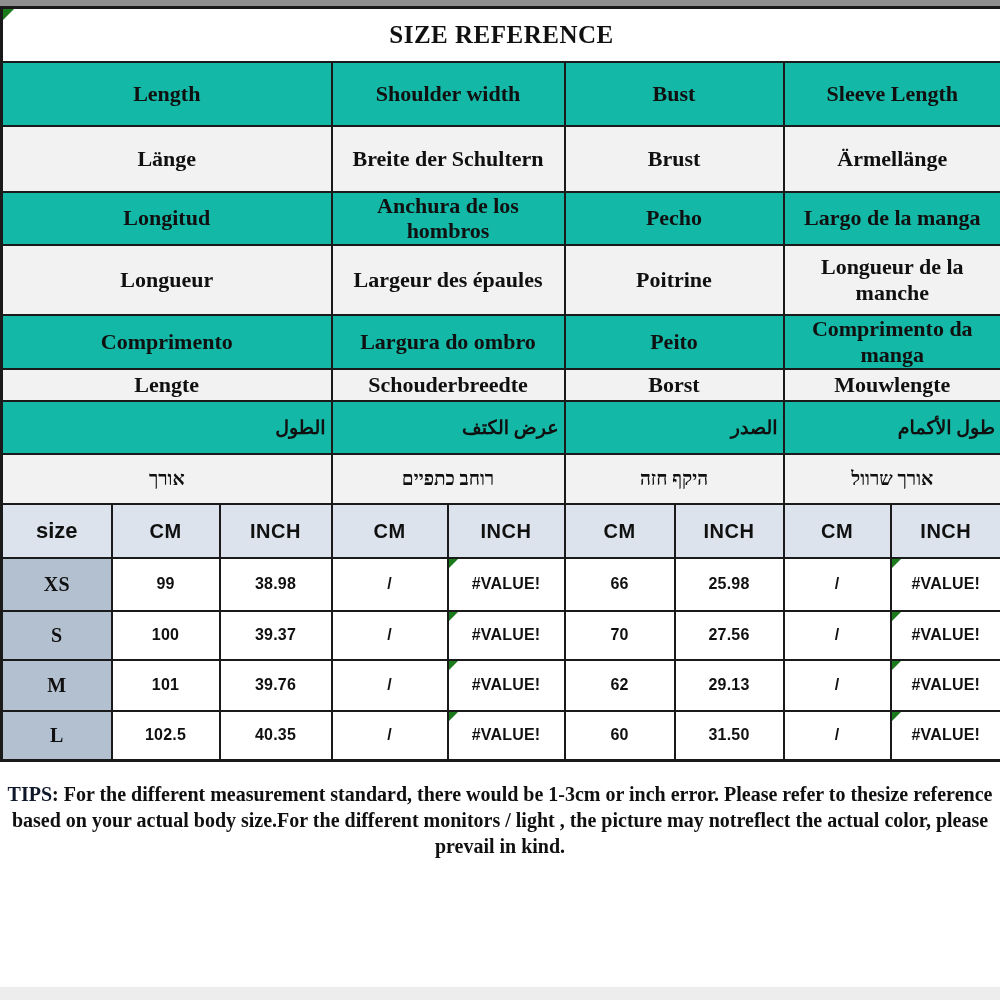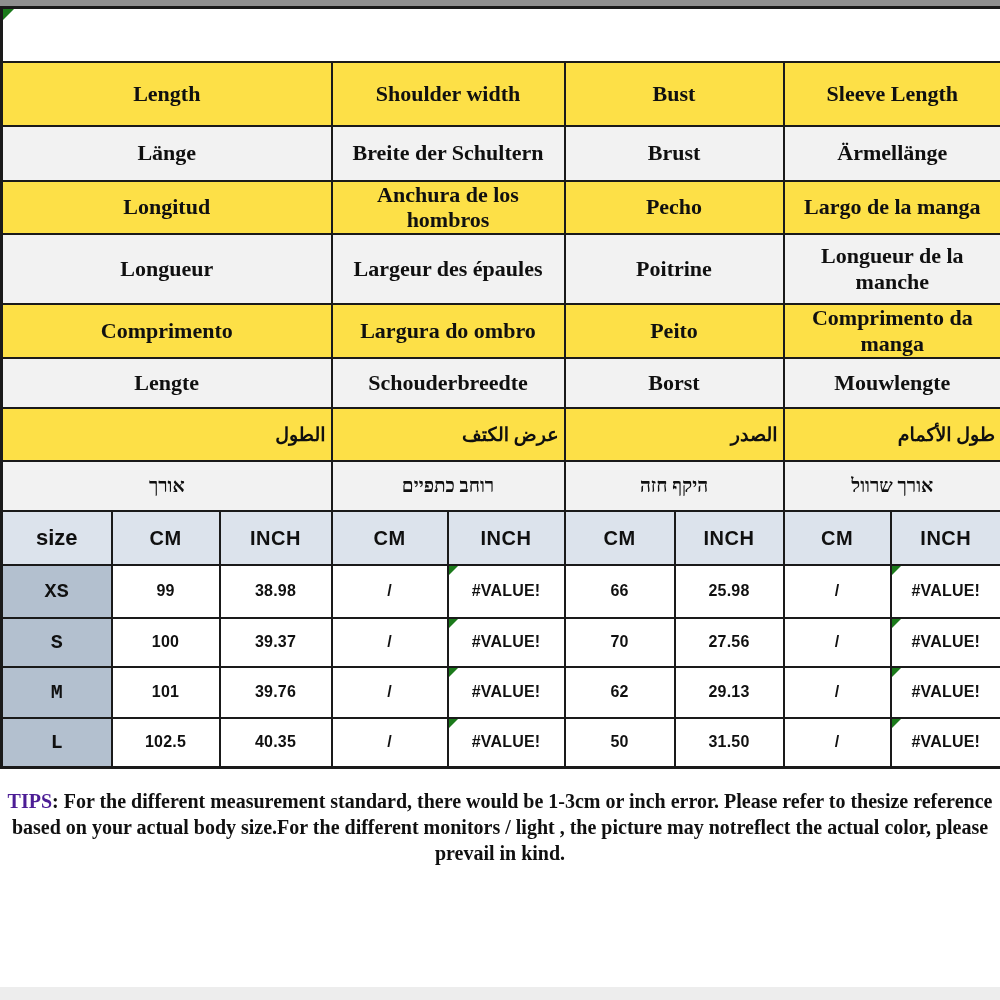--- a/index.html
+++ b/index.html
@@ -14,50 +14,50 @@
     width:1000px;table-layout:fixed;border-collapse:collapse;
     border:3px solid #1a1a1a;
   }
   td{
     border:2px solid #1a1a1a;text-align:center;vertical-align:middle;
     padding:0 5px;position:relative;color:#101010;line-height:1.18;
     overflow:hidden;
   }
   tr.title-row td{background:#ffffff;font-weight:bold;font-size:25px;letter-spacing:.5px;}
   tr.lang td{font-weight:bold;font-size:22px;}
-  tr.g td{background:#fde047;}
+  tr.g td{background:#14b8a6;}
   tr.l td{background:#f2f2f2;}
   tr.ar td{font-size:19px;text-align:right;}
   tr.he td{font-size:19px;}
   tr.hdr td{
     background:#dce3ec;font-family:"Liberation Sans", sans-serif;
     font-weight:bold;font-size:20px;letter-spacing:.5px;
   }
   tr.hdr td.size-h{font-size:22px;letter-spacing:0;}
   tr.data td{
     background:#ffffff;font-family:"Liberation Sans", sans-serif;
     font-weight:bold;font-size:16px;letter-spacing:0.2px;
   }
   tr.data td.size-l{
-    background:#b3c0cf;font-family:Liberation Mono, monospace;font-size:20px;
+    background:#b3c0cf;font-family:Liberation Serif, serif;font-size:20px;
   }
   .tri{
     position:absolute;top:0;left:0;width:0;height:0;
     border-top:9px solid #1b7a1b;border-right:9px solid transparent;
   }
   .tri-title{
     position:absolute;top:0;left:0;width:0;height:0;
     border-top:11px solid #1b7a1b;border-right:11px solid transparent;
   }
   .tips{
     width:1000px;margin-top:19px;text-align:center;
     font-weight:bold;font-size:20px;line-height:26px;color:#101010;
     padding:0 2px;box-sizing:border-box;
   }
-  .tips .tips-label{color:#4c1d95;margin-top:30px;}
+  .tips .tips-label{color:#0f172a;margin-top:30px;}
 </style>
 </head>
 <body>
 
 <div class="top-strip"></div>
 
 <table class="size-ref">
   <colgroup>
     <col style="width:110px">
       <col style="width:108px">
@@ -67,31 +67,32 @@
       <col style="width:110px">
     <col style="width:109px">
       <col style="width:107px">
       <col style="width:111px">
   </colgroup>
 
   <tbody>
       <tr class="title-row" style="height:54px">
     <td colspan="9">
       <span class="tri-title"></span>
+      <span>SIZE REFERENCE</span>
     </td>
   </tr>
 
   <tr class="lang g" style="height:64px">
     <td colspan="3">Length</td>
     <td colspan="2">Shoulder width</td>
     <td colspan="2">Bust</td>
     <td colspan="2">Sleeve Length</td>
   </tr>
 
-  <tr class="lang l" style="height:55px">
+  <tr class="lang l" style="height:66px">
     <td colspan="3">Länge</td>
     <td colspan="2">Breite der Schultern</td>
     <td colspan="2">Brust</td>
     <td colspan="2">Ärmellänge</td>
   </tr>
 
   <tr class="lang g" style="height:41px">
     <td colspan="3">Longitud</td>
     <td colspan="2">Anchura de los hombros</td>
     <td colspan="2">Pecho</td>
@@ -105,21 +106,21 @@
     <td colspan="2">Longueur de la manche</td>
   </tr>
 
   <tr class="lang g" style="height:46px">
     <td colspan="3">Comprimento</td>
     <td colspan="2">Largura do ombro</td>
     <td colspan="2">Peito</td>
     <td colspan="2">Comprimento da manga</td>
   </tr>
 
-  <tr class="lang l" style="height:50px">
+  <tr class="lang l" style="height:32px">
     <td colspan="3">Lengte</td>
     <td colspan="2">Schouderbreedte</td>
     <td colspan="2">Borst</td>
     <td colspan="2">Mouwlengte</td>
   </tr>
 
   <tr class="lang g ar" style="height:53px">
     <td colspan="3" dir="rtl">الطول</td>
     <td colspan="2" dir="rtl">عرض الكتف</td>
     <td colspan="2" dir="rtl">الصدر</td>
@@ -180,21 +181,21 @@
     <td>/</td>
     <td><span class="tri"></span><span>#VALUE!</span></td>
   </tr>
 
   <tr class="data" style="height:49px">
     <td class="size-l">L</td>
     <td>102.5</td>
     <td>40.35</td>
     <td>/</td>
     <td><span class="tri"></span><span>#VALUE!</span></td>
-    <td>50</td>
+    <td>60</td>
     <td>31.50</td>
     <td>/</td>
     <td><span class="tri"></span><span>#VALUE!</span></td>
   </tr>
 
 </tbody>
   </table>
 
 <div class="tips">
   <span class="tips-label">TIPS</span><span>: For the different measurement standard, there would be 1-3cm or inch error. Please refer to thesize reference based on your actual body size.For the different monitors / light , the picture may notreflect the actual color, please prevail in kind.</span>

